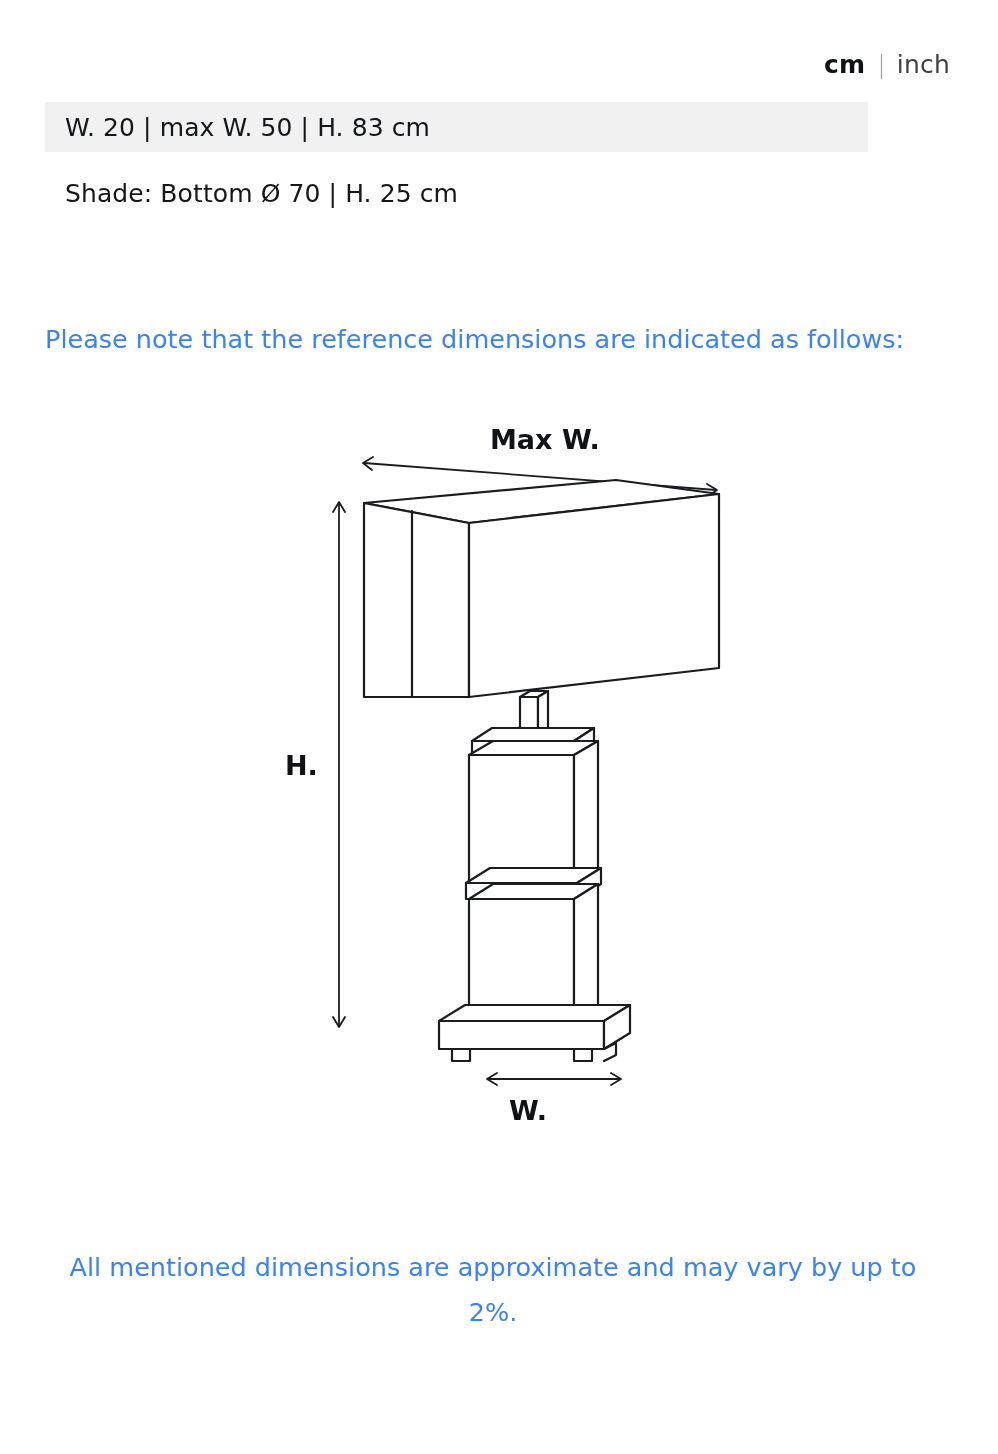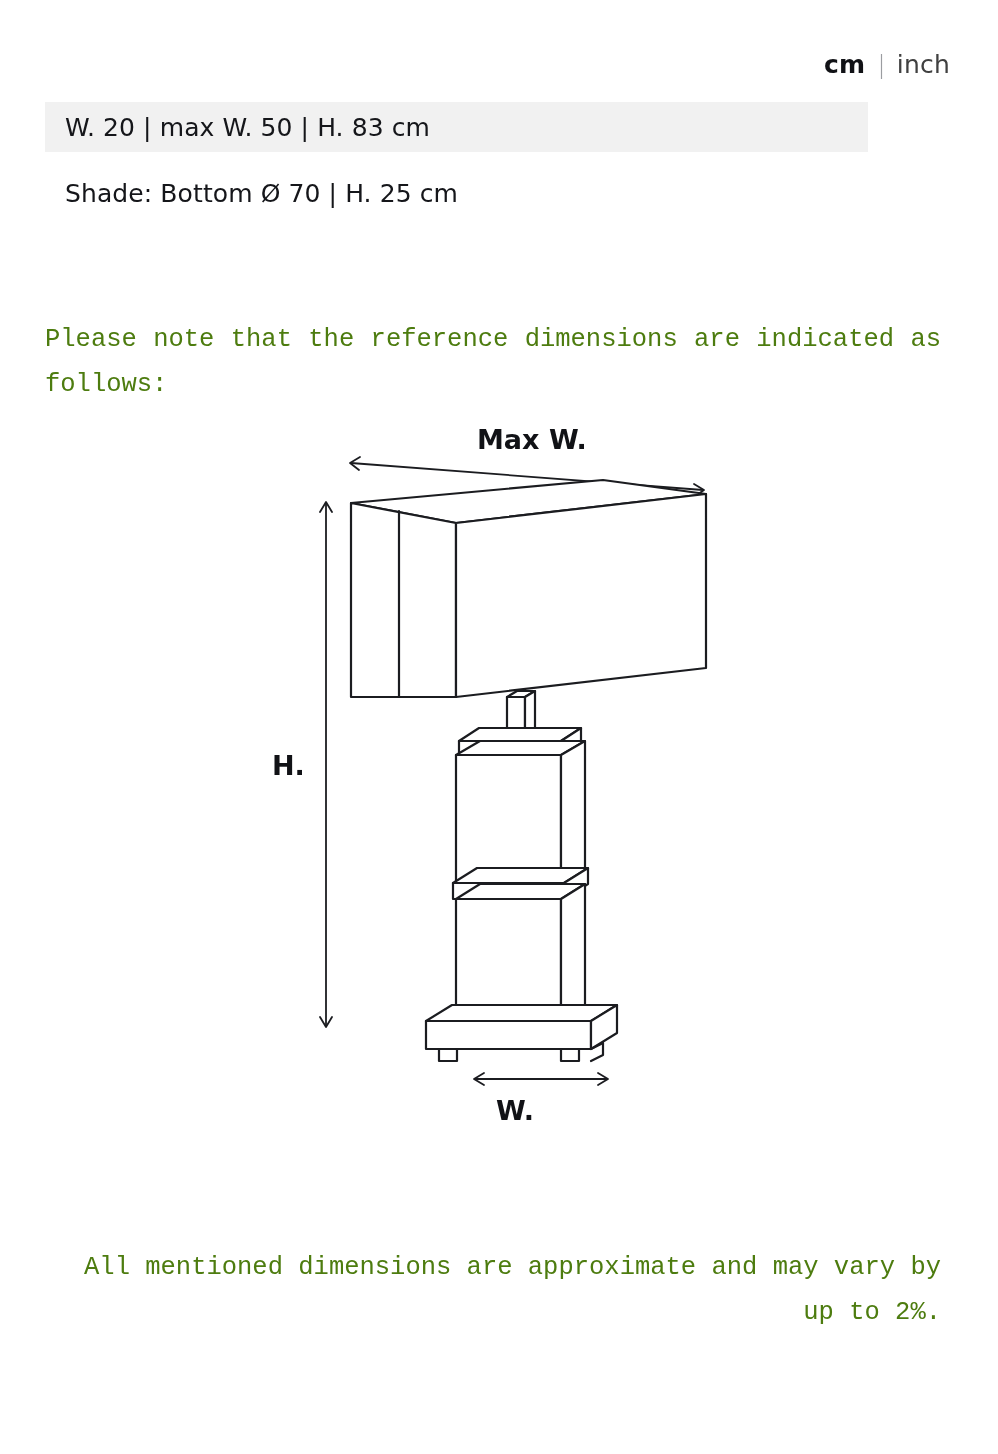--- a/index.html
+++ b/index.html
@@ -77,34 +77,33 @@
     background: transparent;
   }
 
   
   .note {
     position: absolute;
     left: 45px;
     width: 896px;
     font-size: 25.5px;
     line-height: 45px;
-    color: #4d7c0f;
+    color: #3b82f6;
     text-align: justify;
-    font-family: Liberation Mono, monospace;
   }
   .note.top { top: 291px; }
   .note.bottom {
     top: 1219px;
-    text-align: right;
+    text-align: center;
   }
 
   
   .diagram {
     position: absolute;
-    left: 251px;
+    left: 264px;
     top: 415px;
     width: 500px;
     height: 740px;
   }
   .diagram svg {
     display: block;
     width: 500px;
     height: 740px;
   }
   .lbl {

